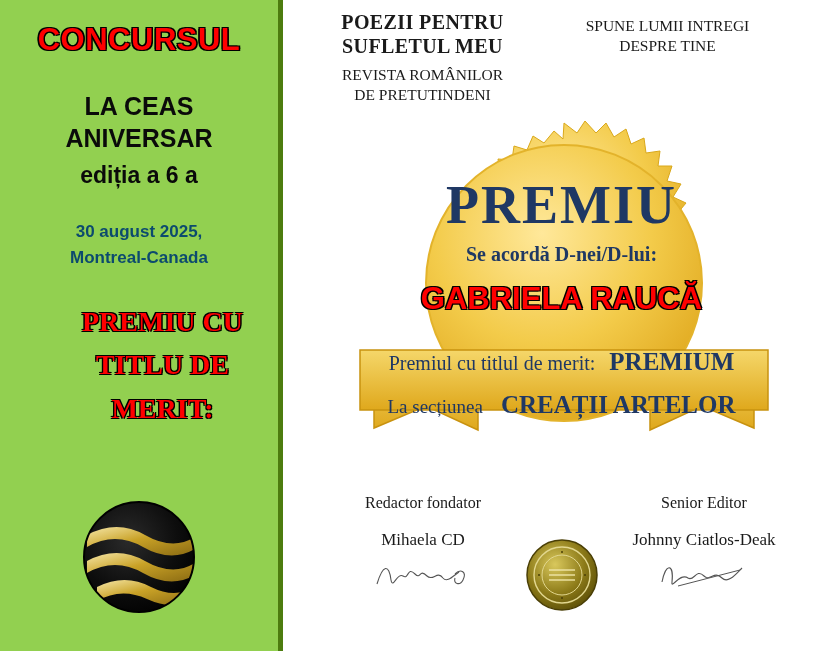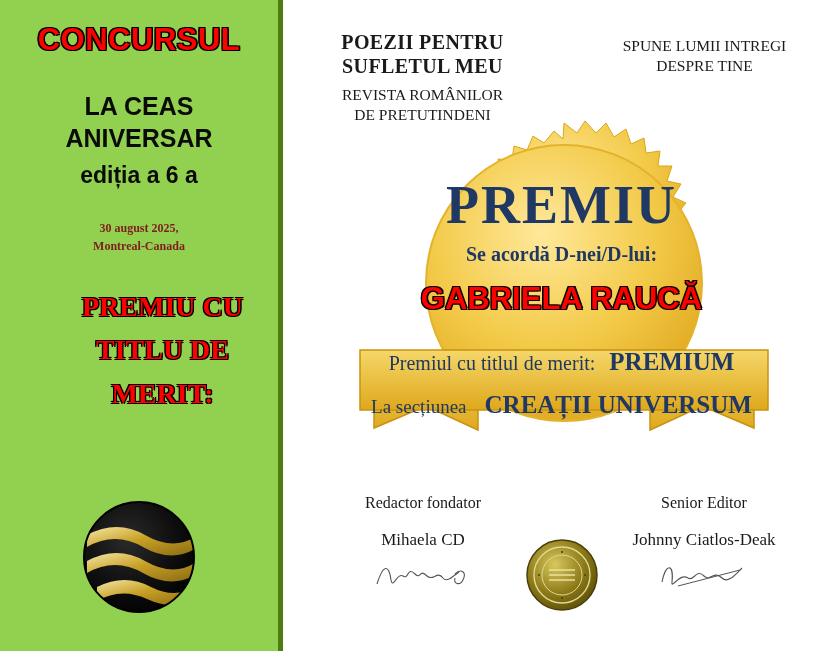--- a/index.html
+++ b/index.html
@@ -56,25 +56,25 @@
   }
   .edition {
     margin-top: 8px;
     font-family: "Liberation Sans", sans-serif;
     font-weight: bold;
     font-size: 23px;
     color: #0a0a0a;
   }
   .date-block {
     margin-top: 30px;
-    font-family: Liberation Serif, serif;
-    font-weight: bold;
-    font-size: 12px;
+    font-family: Liberation Sans, sans-serif;
+    font-weight: bold;
+    font-size: 17px;
     line-height: 1.5;
-    color: #7f1d1d;
+    color: #0c4a6e;
   }
   .merit-block {
     margin-top: 30px;
     font-family: "Liberation Serif", serif;
     font-weight: bold;
     font-size: 28px;
     line-height: 1.55;
     color: #ff0000;
     text-shadow:
       -1.2px -1.2px 0 #000,
@@ -101,22 +101,20 @@
     height: 651px;
     background: #ffffff;
     box-sizing: border-box;
   }
   .header-row {
     position: absolute;
     top: 10px;
     left: 0;
     width: 551px;
     display: flex;
-    justify-content: space-between;
-    margin-top: 20px;
   }
   .header-col {
     width: 245px;
     text-align: center;
     color: #1a1a1a;
   }
   .header-col.left { margin-left: 14px; }
   .header-col.right { margin-right: 10px; }
   .header-main {
     font-family: "Liberation Serif", serif;
@@ -377,21 +375,21 @@
       <div class="se-acorda">Se acordă D-nei/D-lui:</div>
       <div class="recipient">GABRIELA RAUCĂ</div>
 
       <div class="merit-line">
         <span class="lbl">Premiul cu titlul de merit:</span>
         <span class="val">PREMIUM</span>
       </div>
 
       <div class="section-line">
         <span class="lbl">La secțiunea</span>
-        <span class="val">CREAȚII UNIVERSUM</span>
+        <span class="val">CREAȚII ARTELOR</span>
       </div>
     </div>
 
     <div class="sig-row">
       <div class="sig-col left">
         <div class="sig-role">Redactor  fondator</div>
         <div class="sig-name">Mihaela CD</div>
         <div class="sig-mark">
           <svg width="120" height="42" viewBox="0 0 120 42">
             <path d="M14 30 C20 10, 26 10, 28 26 C30 36, 34 18, 40 22 C46 26, 44 12, 52 20 C58 26, 56 14, 64 22 C70 28, 74 16, 80 24 C84 29, 90 22, 96 18" fill="none" stroke="#555" stroke-width="1.1"></path>

